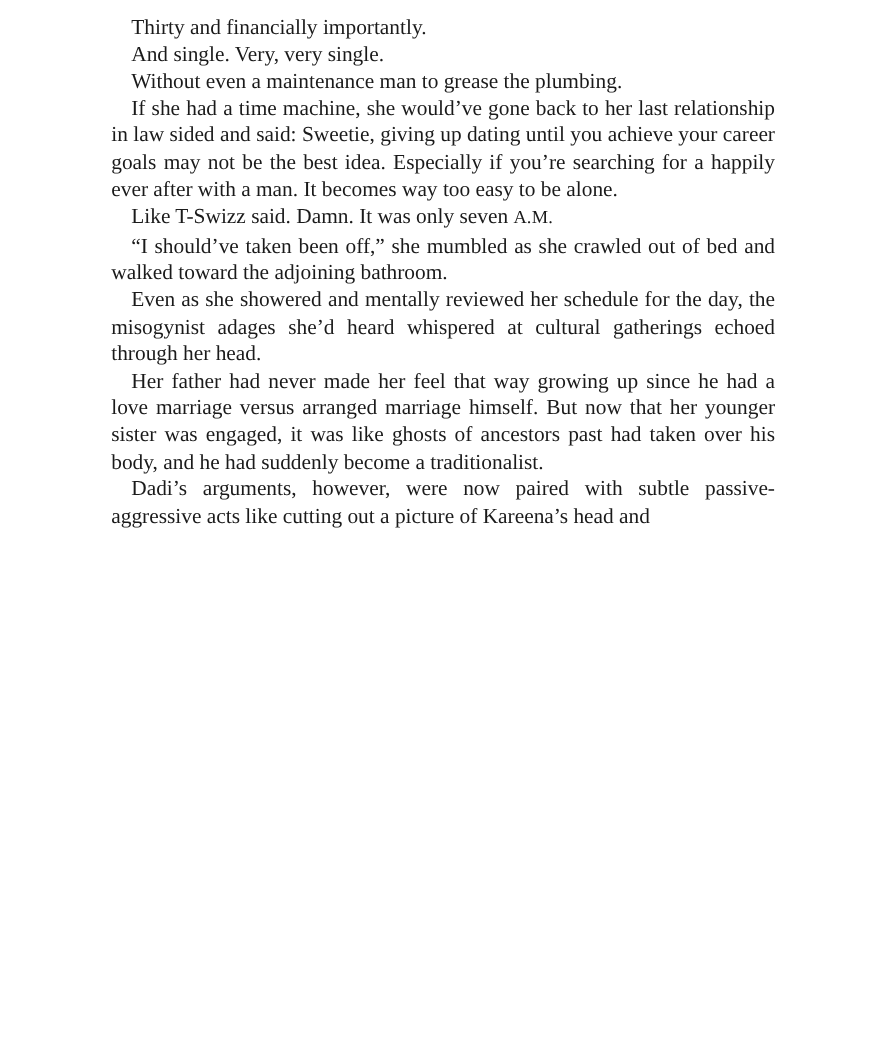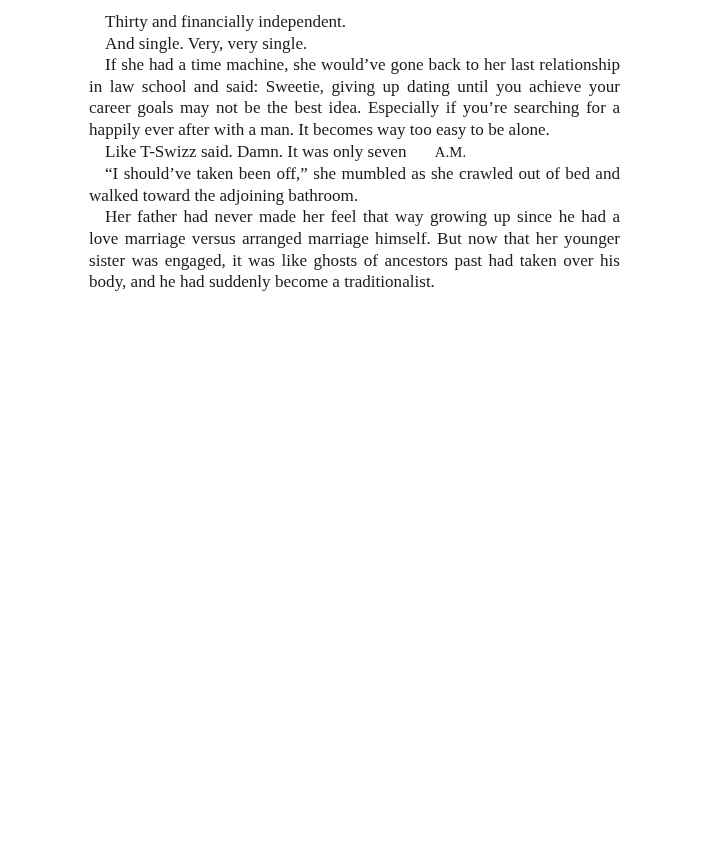--- a/index.html
+++ b/index.html
@@ -42,49 +42,51 @@
   p.para:last-child {
     text-align: justify;
   }
   .italic-block {
     font-style: italic;
   }
   .smallcaps {
     font-variant: small-caps;
     font-size: 0.86em;
     letter-spacing: 0.01em;
-    margin-left: 24px;
   }
   .inline-italic {
   }
   
   .clipped {
     overflow: hidden;
   }
 </style>
 </head>
 <body>
 
 <div class="page">
   <div class="text-column">
 
-    <p class="para">Thirty and financially independent.</p>
+    <p class="para">Thirty and financially importantly.</p>
 
 
     <p class="para">And single. Very, very single.</p>
 
+    <p class="para">Without even a maintenance man to grease the plumbing.</p>
 
-    <p class="para"><span>If she had a time machine, she would’ve gone back to her last relationship in law school and said: </span><span class="inline-italic">Sweetie, giving up dating until you achieve your career goals may not be the best idea. Especially if you’re searching for a happily ever after with a man. It becomes way too easy to be alone.</span></p>
+    <p class="para"><span>If she had a time machine, she would’ve gone back to her last relationship in law sided and said: </span><span class="inline-italic">Sweetie, giving up dating until you achieve your career goals may not be the best idea. Especially if you’re searching for a happily ever after with a man. It becomes way too easy to be alone.</span></p>
 
 
     <p class="para"><span>Like T-Swizz said. Damn. It was only seven </span><span class="smallcaps">A.M.</span></p>
 
     <p class="para">“I should’ve taken been off,” she mumbled as she crawled out of bed and walked toward the adjoining bathroom.</p>
 
+    <p class="para">Even as she showered and mentally reviewed her schedule for the day, the misogynist adages she’d heard whispered at cultural gatherings echoed through her head.</p>
 
 
     <p class="para">Her father had never made her feel that way growing up since he had a love marriage versus arranged marriage himself. But now that her younger sister was engaged, it was like ghosts of ancestors past had taken over his body, and he had suddenly become a traditionalist.</p>
 
 
 
+    <p class="para clipped">Dadi’s arguments, however, were now paired with subtle passive-aggressive acts like cutting out a picture of Kareena’s head and</p>
 
   </div>
 </div>
 
 </body></html>

